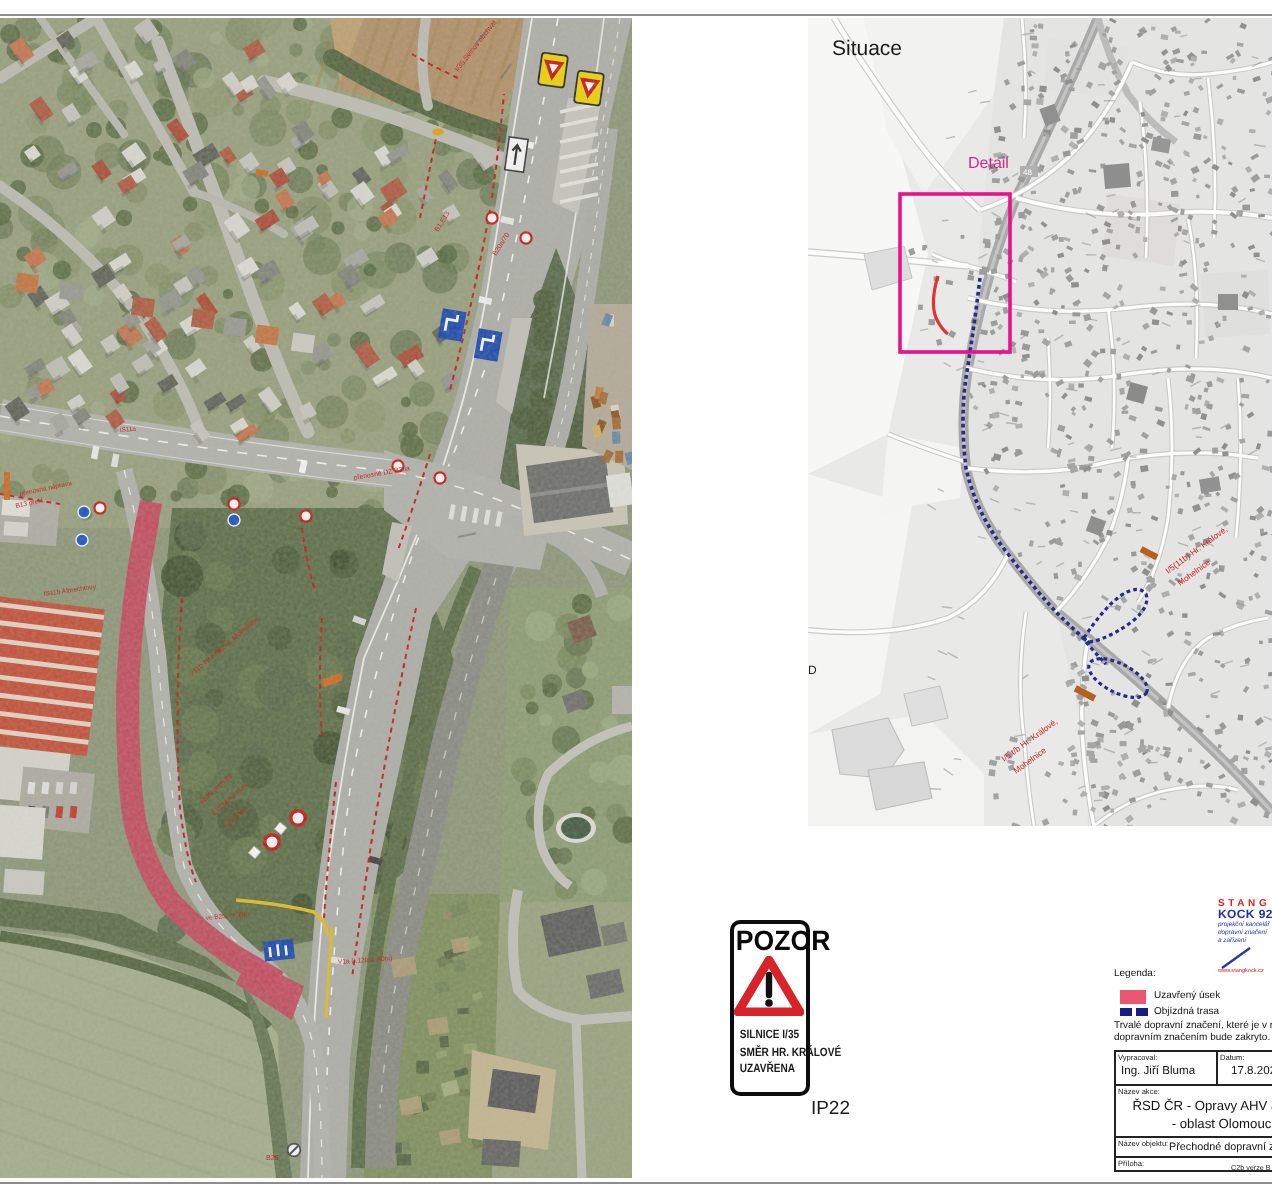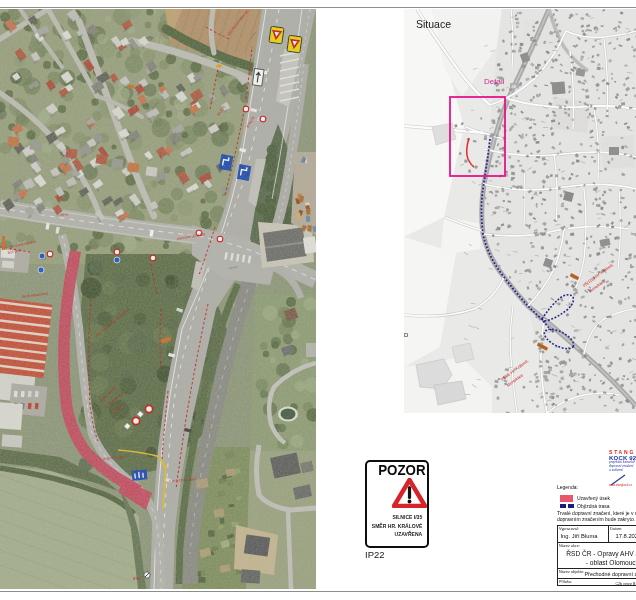--- a/index.html
+++ b/index.html
@@ -1828,34 +1828,34 @@
 
 <rect x="106" y="74" width="9" height="5.5" fill="#b0b0b0"></rect>
     <text x="107.5" y="78.5" font-size="4" fill="#fff">48</text>
 
 <text x="180" y="278" font-size="4.2" fill="#cc2222" transform="rotate(-36 180 278)">I/5(11b) Hr. Králové,</text>
 <text x="186" y="284" font-size="4.2" fill="#cc2222" transform="rotate(-36 186 284)">Mohelnice</text>
 <text x="98" y="372" font-size="4.2" fill="#cc2222" transform="rotate(-36 98 372)">I/5 t/b Hr. Králové,</text>
 <text x="104" y="378" font-size="4.2" fill="#cc2222" transform="rotate(-36 104 378)">Mohelnice</text>
   </svg>
 
-<div class="abs" style="left:365px;top:460px;width:64px;height:88px;background:#fff;border:2px solid #0d0d0d;border-radius:5px;text-align:right">
+<div class="abs" style="left:365px;top:460px;width:40px;height:88px;background:#fff;border:2px solid #0d0d0d;border-radius:5px;text-align:left">
 
 <div style="font-size:14px;font-weight:bold;margin-top:0px;color:#0a0a0a;transform:scaleX(0.95)">POZOR</div>
 
 <svg width="35" height="30" viewBox="0 0 35 30" style="margin-top:0px">
 <path d="M17.5,2 L33,28 L2,28 Z" fill="#fff" stroke="#d8232a" stroke-width="4.4" stroke-linejoin="round"></path>
 <path d="M17.5,9.5 L17.5,19.5" stroke="#111" stroke-width="3.2" stroke-linecap="round"></path>
 <circle cx="17.5" cy="23.5" r="1.9" fill="#111"></circle>
 </svg>
 
 <div style="font-size:6px;font-weight:bold;line-height:8.6px;color:#1a1a1a;transform:scaleX(0.84);margin-top:1px;white-space:nowrap">SILNICE I/35<br>SMĚR HR. KRÁLOVÉ<br>UZAVŘENA</div>
 </div>
 
-<div class="abs" style="left:365px;top:549px;width:60px;text-align:left;font-size:9.5px;color:#1a1a1a">IP22</div>
+<div class="abs" style="left:365px;top:549px;width:60px;text-align:right;font-size:9.5px;color:#1a1a1a">IP22</div>
 
 <div class="abs" style="left:609px;top:449px;width:40px">
 <div style="font-size:5px;font-weight:bold;color:#e02020;letter-spacing:1.8px">STANG</div>
 <div style="font-size:6px;font-weight:bold;color:#2030a8;letter-spacing:0.2px">KOCK 92</div>
 <div style="font-size:3.2px;color:#2233aa;font-style:italic;line-height:3.8px">projekční kancelář<br>dopravní značení<br>a zařízení</div>
 <svg width="28" height="12" style="margin-top:-13px;margin-left:0px">
       <path d="M2,11 L16,1" stroke="#2a3a9a" stroke-width="1.2"></path>
     </svg>
 <div style="font-size:2.8px;color:#cc2222;margin-top:-7px">www.stangkock.cz</div>
 </div>

